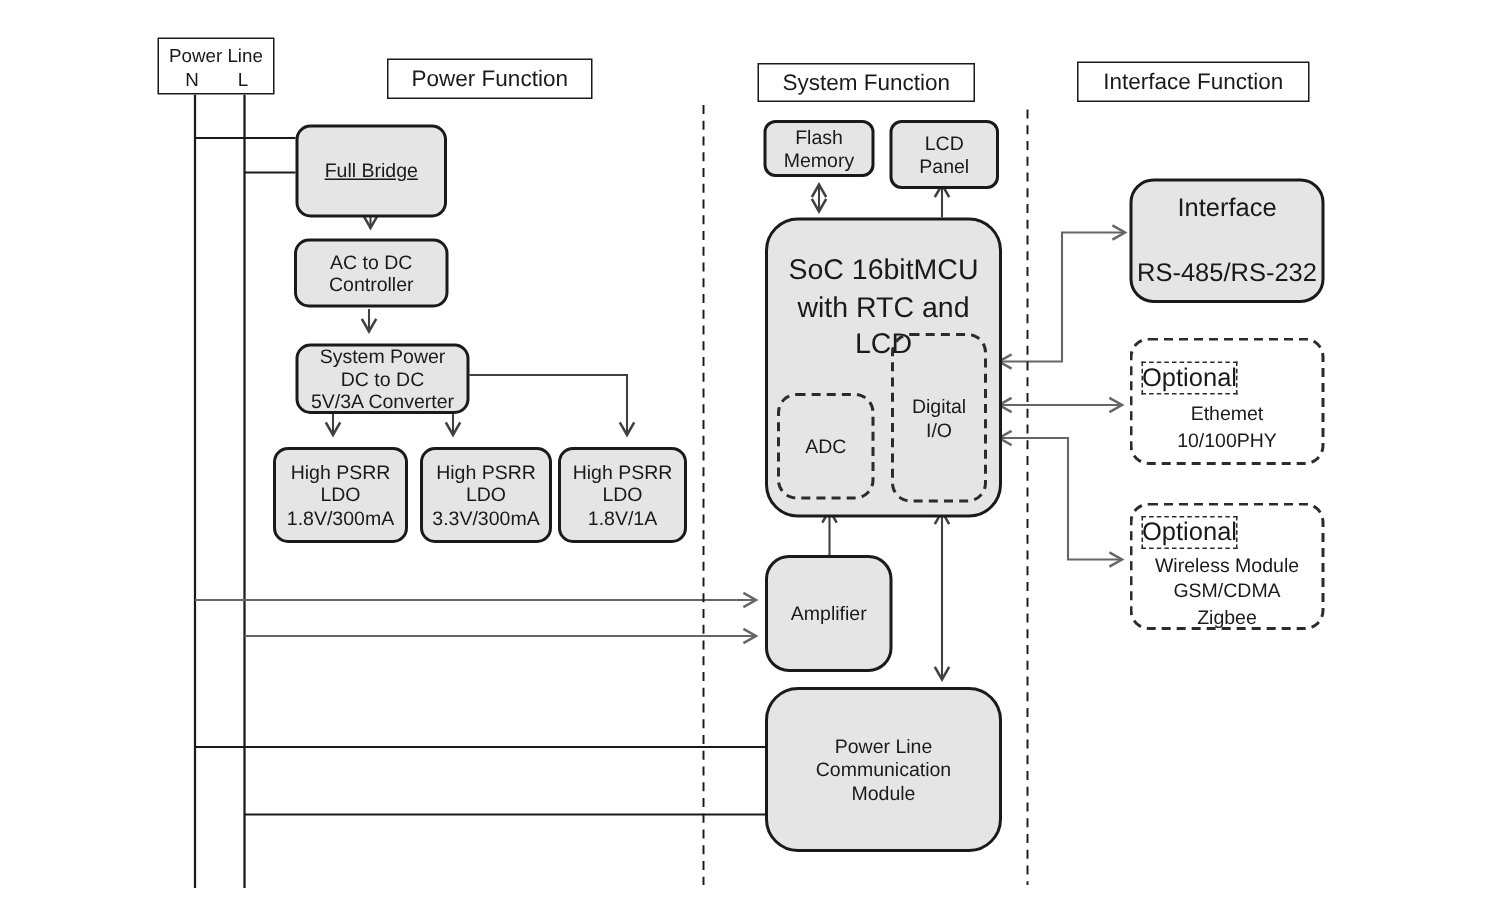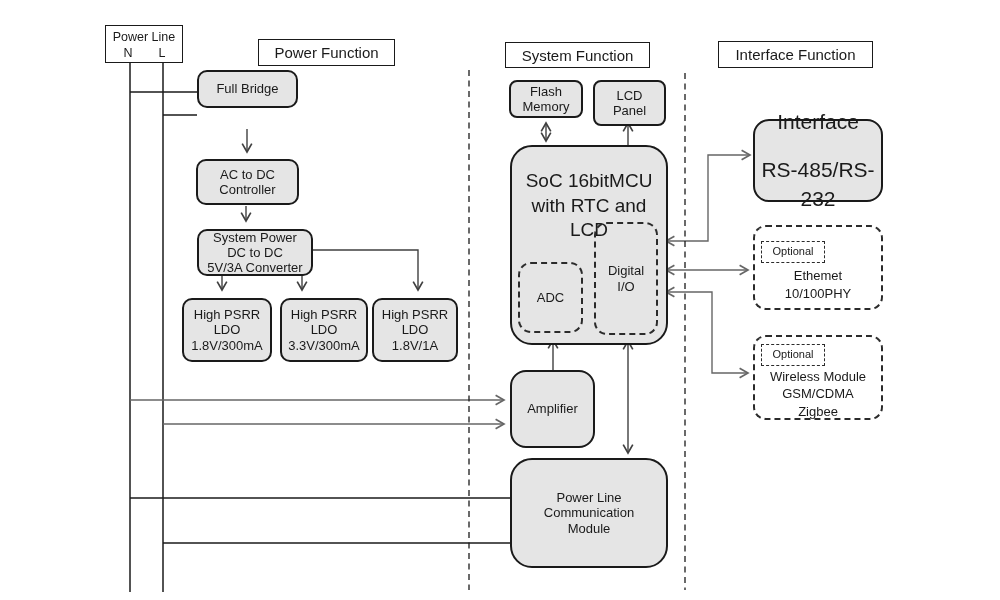--- a/index.html
+++ b/index.html
@@ -18,27 +18,27 @@
     display:flex;flex-direction:column;align-items:center;justify-content:center;
     font-size:13px;line-height:1.18;text-align:center;
   }
   .dbox{ 
     border:2px dashed #2b2b2b;border-radius:13px;background:transparent;box-sizing:border-box;
     display:flex;flex-direction:column;align-items:center;justify-content:center;
     font-size:13px;line-height:1.2;text-align:center;
   }
   .opt{ 
     position:absolute;border:1.5px dashed #2b2b2b;background:#fff;box-sizing:border-box;
-    font-size:11px;display:flex;align-items:center;justify-content:center;
+    font-size:17px;display:flex;align-items:center;justify-content:center;
   }
   .plbox{border:1.5px solid #1a1a1a;background:#fff;box-sizing:border-box;font-size:12.5px;}
   .plbox .t{position:absolute;left:0;right:0;top:4px;text-align:center;}
   .plbox .n{position:absolute;top:20px;left:22px;transform:translateX(-50%);}
   .plbox .l{position:absolute;top:20px;left:56px;transform:translateX(-50%);}
-  .big{font-size:21px;line-height:1.35;gap:20px;}
+  .big{font-size:17px;line-height:1.35;gap:20px;}
   .soc-label{position:absolute;left:0;right:0;top:22px;text-align:center;font-size:19px;line-height:1.3;}
   .optblock{justify-content:flex-start;align-items:center;}
 </style>
 </head>
 <body>
 
 <div class="canvas">
 
   <svg class="wires" xmlns="http://www.w3.org/2000/svg">
     <defs>
@@ -90,21 +90,21 @@
   <div class="abs tbox" style="left:505px;top:42px;width:145px;height:26px;">
     <span>System Function</span>
   </div>
   <div class="abs tbox" style="left:258px;top:39px;width:137px;height:27px;">
     <span>Power Function</span>
   </div>
   <div class="abs tbox" style="left:718px;top:41px;width:155px;height:27px;">
     <span>Interface Function</span>
   </div>
 
-  <div class="abs box" style="left:197px;top:70px;width:101px;height:38px;">
+  <div class="abs box" style="left:197px;top:83px;width:101px;height:62px;text-decoration:underline;">
     <span>Full Bridge</span>
   </div>
   <div class="abs box" style="left:196px;top:159px;width:103px;height:46px;">
     <span>AC to DC</span>
     <span>Controller</span>
   </div>
   <div class="abs box" style="left:197px;top:229px;width:116px;height:47px;">
     <span>System Power</span>
     <span>DC to DC</span>
     <span>5V/3A Converter</span>

